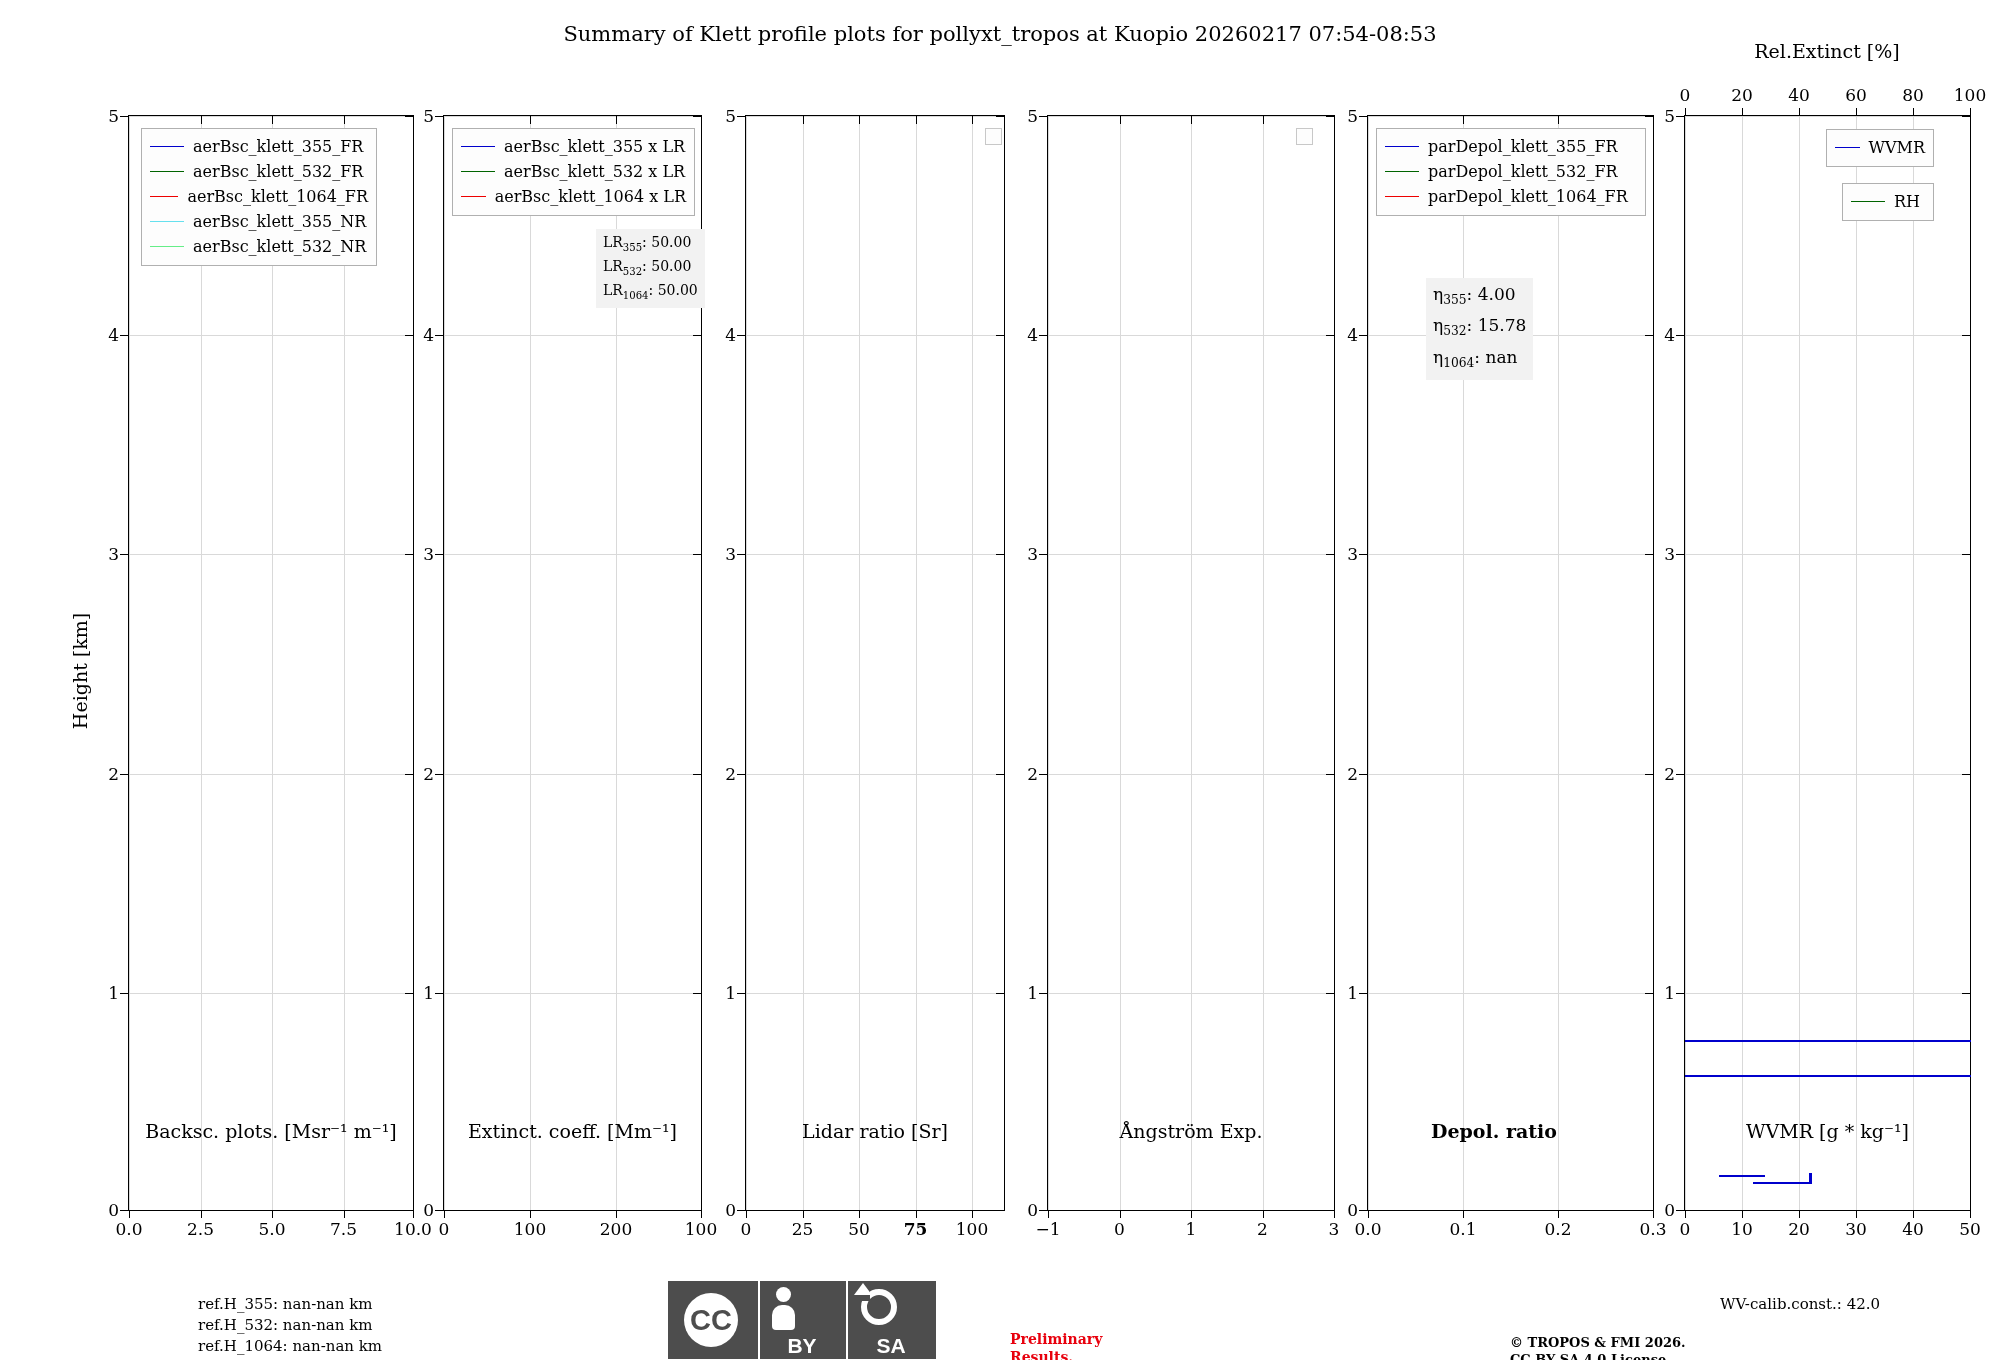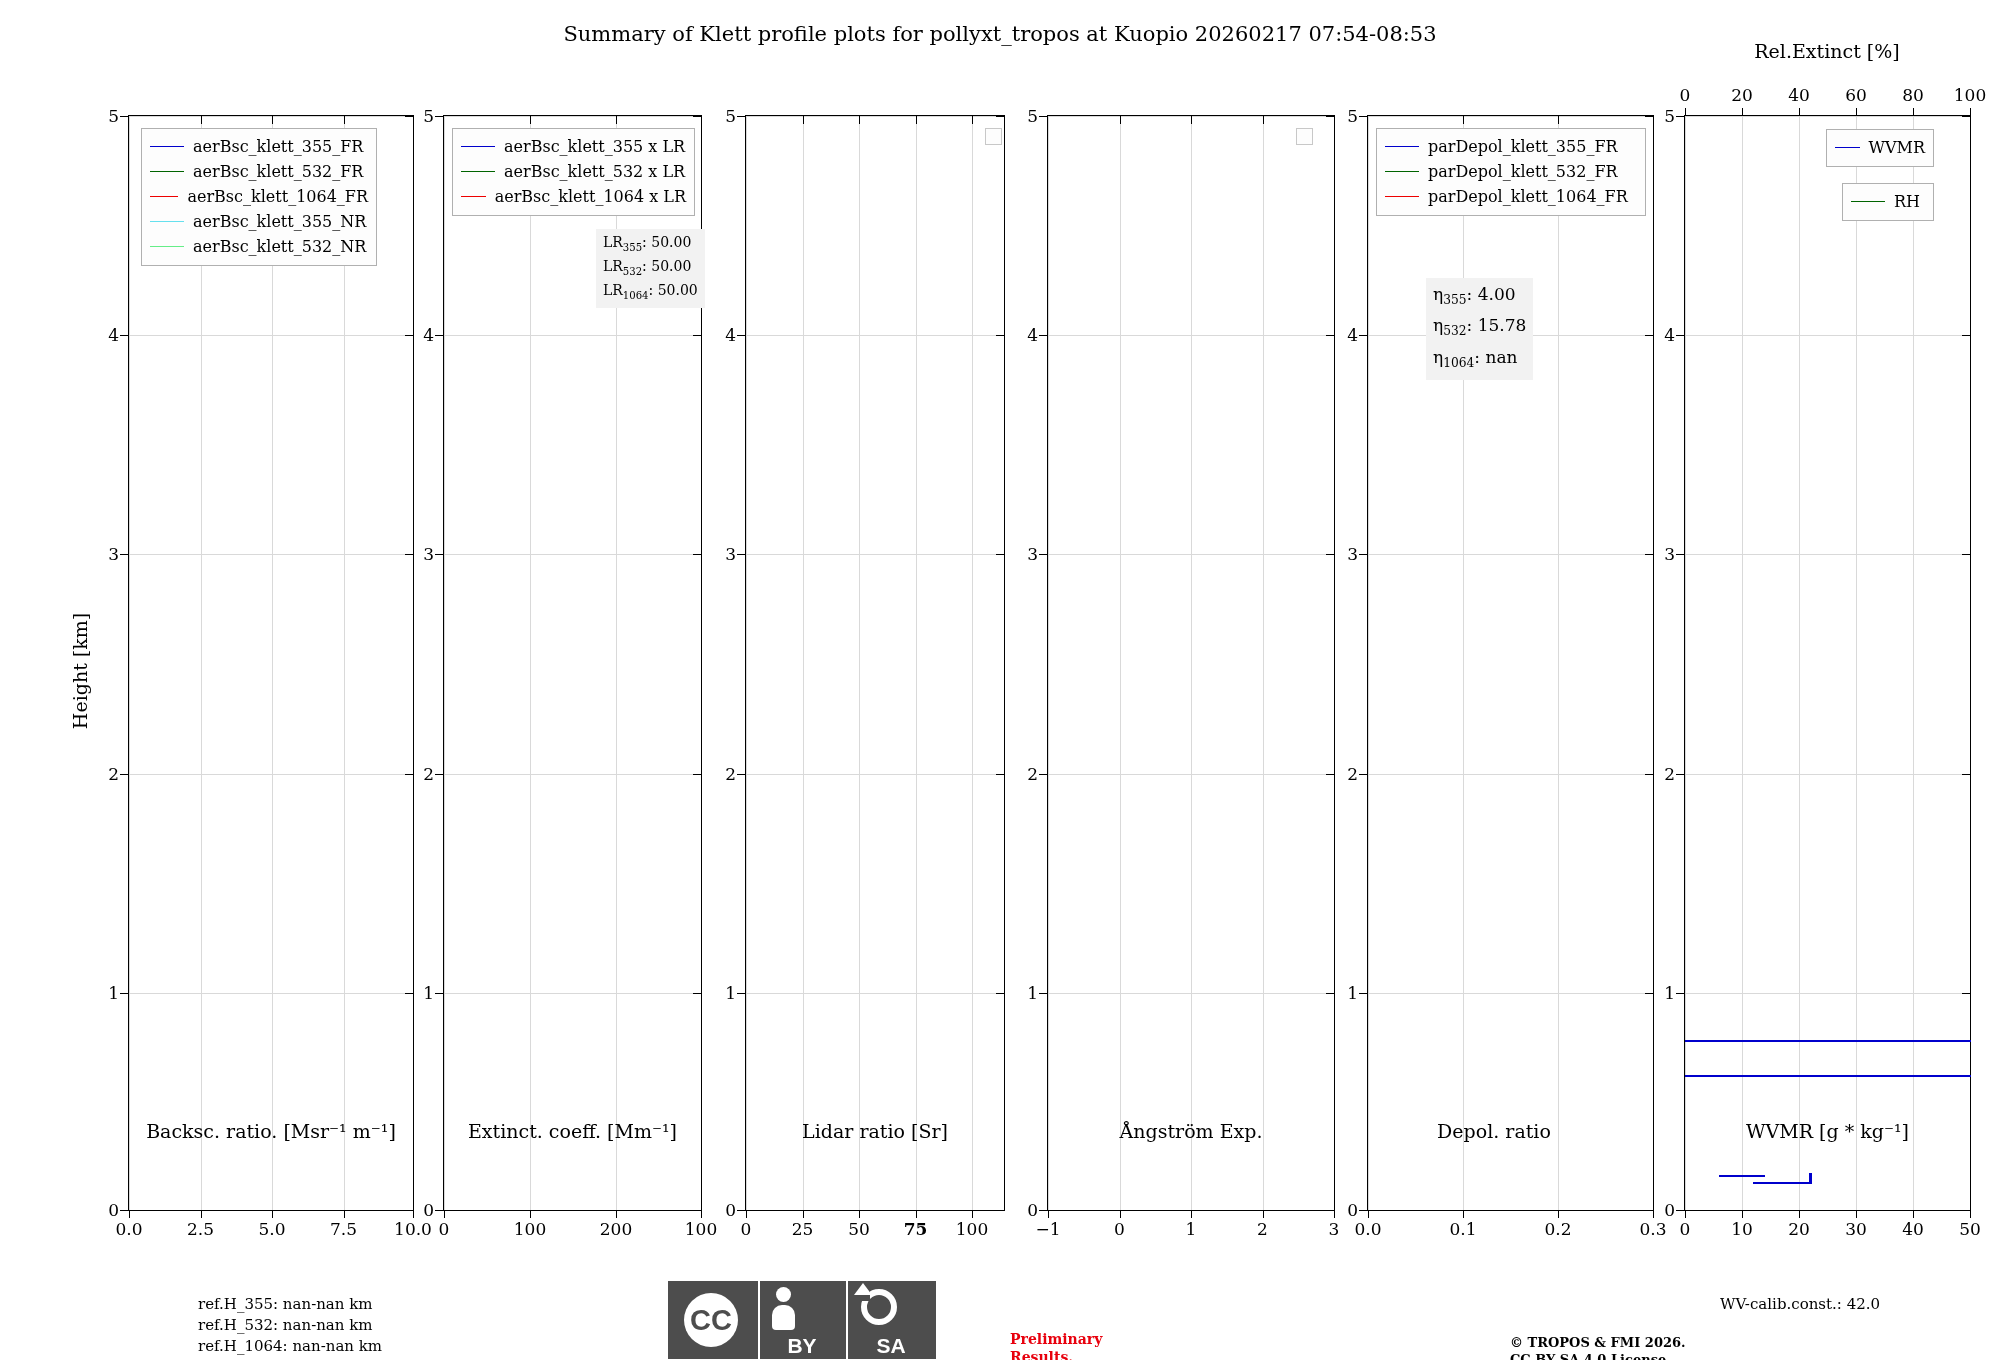--- a/index.html
+++ b/index.html
@@ -170,21 +170,21 @@
   <div class="xtick" style="left:143px;"></div>
     <div class="xlabel-num" style="left:143px;">5.0</div>
   <div class="xtick" style="left:214.5px;"></div>
     <div class="xlabel-num" style="left:214.5px;">7.5</div>
   <div class="xtick" style="left:284px;"></div>
     <div class="xlabel-num" style="left:284px;">10.0</div>
   <div class="xtick-in-t" style="left:71.5px;"></div>
   <div class="xtick-in-t" style="left:143px;"></div>
   <div class="xtick-in-t" style="left:214.5px;"></div>
 </div>
-<div class="xtitle" style="left:128px; width:286px;">Backsc. ratio. [Msr⁻¹ m⁻¹]</div>
+<div class="xtitle" style="left:128px; width:286px;">Backsc. plots. [Msr⁻¹ m⁻¹]</div>
 
 <div class="legend" style="left:141px; top:128px; width:236px;">
   <div class="row">
       <span class="swatch" style="border-top-color:#0000cc;"></span>
       <span>aerBsc_klett_355_FR</span>
     </div>
   <div class="row">
       <span class="swatch" style="border-top-color:#006400;"></span>
       <span>aerBsc_klett_532_FR</span>
     </div>
@@ -396,21 +396,21 @@
     <div class="xlabel-num" style="left:0px;">0.0</div>
   <div class="xtick" style="left:95px;"></div>
     <div class="xlabel-num" style="left:95px;">0.1</div>
   <div class="xtick" style="left:190px;"></div>
     <div class="xlabel-num" style="left:190px;">0.2</div>
   <div class="xtick" style="left:285px;"></div>
     <div class="xlabel-num" style="left:285px;">0.3</div>
   <div class="xtick-in-t" style="left:95px;"></div>
   <div class="xtick-in-t" style="left:190px;"></div>
 </div>
-<div class="xtitle" style="left:1367px; width:254px;">Depol. ratio</div>
+<div class="xtitle" style="left:1367px; width:254px;font-weight:bold;">Depol. ratio</div>
 
 <div class="legend" style="left:1376px; top:128px; width:270px;">
   <div class="row">
       <span class="swatch" style="border-top-color:#0000cc;"></span>
       <span>parDepol_klett_355_FR</span>
     </div>
   <div class="row">
       <span class="swatch" style="border-top-color:#006400;"></span>
       <span>parDepol_klett_532_FR</span>
     </div>

